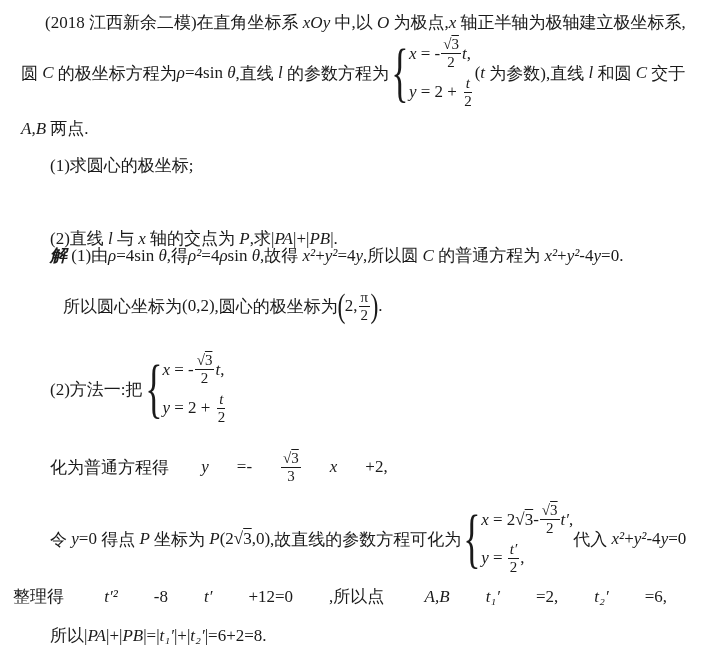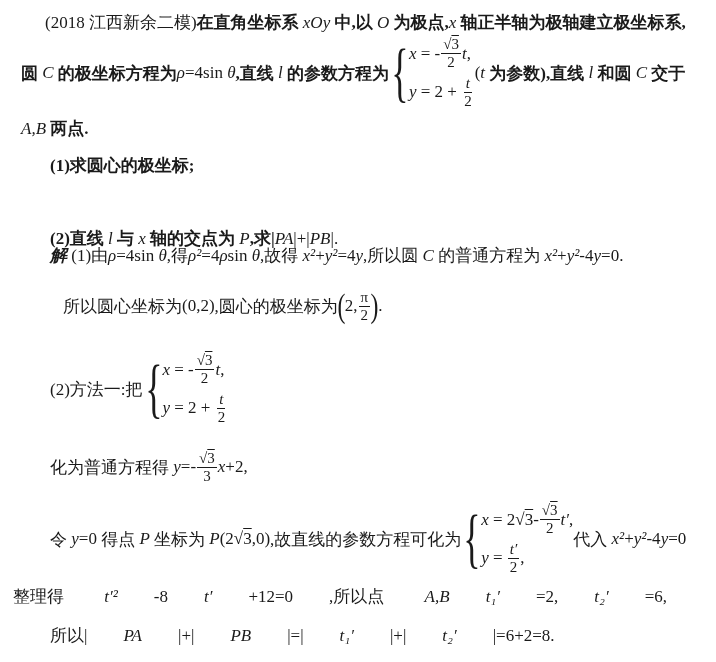--- a/index.html
+++ b/index.html
@@ -11,21 +11,21 @@
     font-family:"Liberation Serif","DejaVu Serif",serif;
     font-size:17px;
     overflow:hidden;
   }
   .line{
     position:absolute;
     display:flex;
     align-items:center;
     white-space:pre;
   }
-  .cn{font-style:normal;font-weight:bold;}
+  .cn{font-style:normal;}
   .kai{}            
   .it{font-style:italic;text-align:center;}             
   .rm{font-style:normal;}             
   .jie{font-weight:700;font-style:italic;}
   .frac{
     display:inline-flex;flex-direction:column;align-items:center;
     font-size:15px;line-height:1.12;margin:0 1px;text-align:center;
     vertical-align:middle;
   }
   .frac .num{border-bottom:1px solid currentColor;padding:0 2px;display:inline-flex;white-space:pre;}
@@ -43,24 +43,24 @@
   .bigp{font-size:33px;line-height:1;font-weight:400;font-style:normal;transform:scaleX(0.72);margin:0 -2px;}
   
   #l1{left:45px;top:11px;}
   #l2{left:21px;top:38px;height:70px;}
   #l3{left:21px;top:117px;}
   #l4{left:50px;top:154px;}
   #l5{left:50px;top:199px;margin-top:28px;}
   #l6{left:50px;top:244px;}
   #l7{left:50px;top:287px;height:38px;margin-left:13px;}
   #l8{left:50px;top:351px;height:76px;}
-  #l9{left:50px;top:446px;height:42px;}
+  #l9{left:50px;top:446px;height:42px;gap:28px;}
   #l10{left:50px;top:503px;height:72px;}
   #l11{left:13px;top:585px;gap:36px;}
-  #l12{left:50px;top:624px;gap:36px;}
+  #l12{left:50px;top:624px;}
 </style>
 </head>
 <body>
 
 <div class="page">
 
   <div class="line" id="l1">
     <span class="kai">(2018 江西新余二模)</span><span class="cn">在直角坐标系 </span><span class="it">xOy</span><span class="cn"> 中,以 </span><span class="it">O</span><span class="cn"> 为极点,</span><span class="it">x</span><span class="cn"> 轴正半轴为极轴建立极坐标系,</span>
   </div>
 

